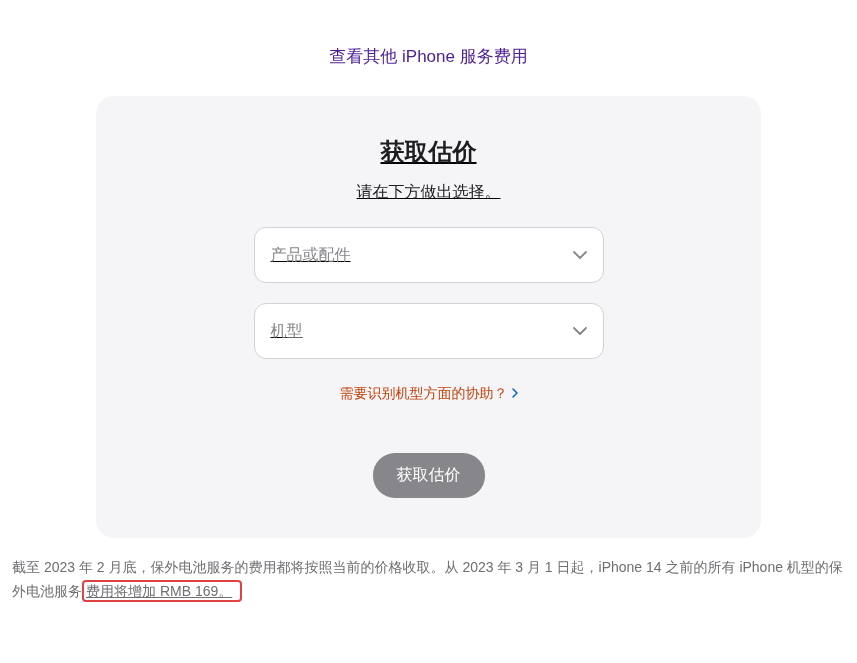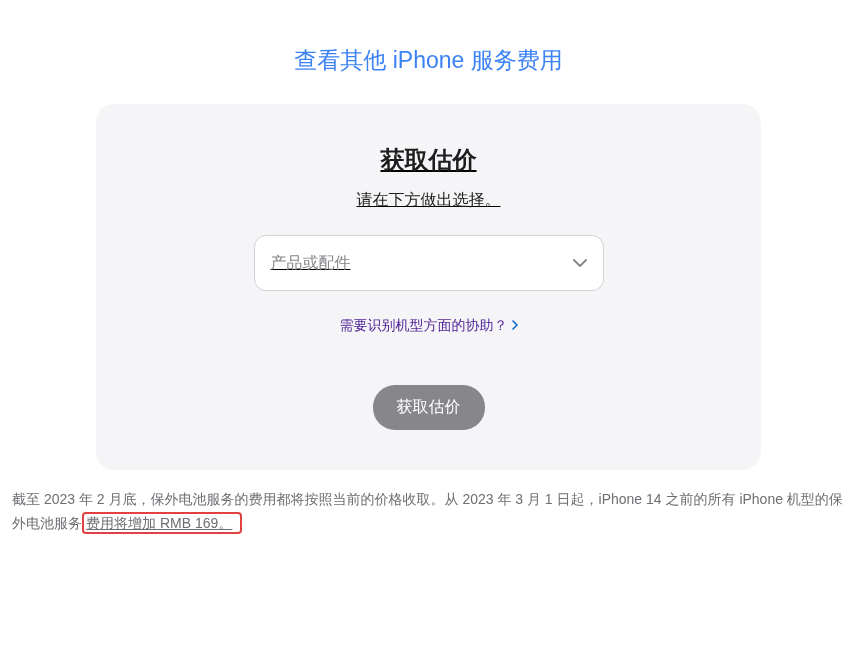--- a/index.html
+++ b/index.html
@@ -16,23 +16,23 @@
     }
     .container {
       width: 100%;
       padding: 0;
     }
     .top-link {
       text-align: center;
       padding: 45px 0 28px 0;
     }
     .top-link a {
-      color: #3b82f6;
+      color: #4c1d95;
       text-decoration: none;
-      font-size: 23px;
+      font-size: 17px;
       cursor: pointer;
     }
     .quote-card {
       background: #f5f5f7;
       border-radius: 18px;
       margin: 0 auto;
       width: 665px;
       padding: 40px 40px 40px 40px;
       text-align: center;
       text-decoration: underline;
@@ -78,21 +78,21 @@
       pointer-events: none;
     }
     .chevron svg {
       display: block;
       width: 14px;
       height: 8px;
     }
     .help-link {
       display: inline-flex;
       align-items: flex-start;
-      color: #4c1d95;
+      color: #c2410c;
       text-decoration: none;
       font-size: 14px;
       cursor: pointer;
       margin-bottom: 50px;
       margin-top: 6px;
     }
     .help-link .chev-right {
       margin-left: 4px;
       display: inline-block;
     }
@@ -140,20 +140,30 @@
       <div class="select-box">
         <span>产品或配件</span>
         <span class="chevron">
           <svg viewBox="0 0 14 8" fill="none">
               <path d="M1 1L7 7L13 1" stroke="#86868b" stroke-width="1.8" stroke-linecap="round" stroke-linejoin="round"></path>
             </svg>
         </span>
       </div>
     </div>
 
+    <div class="select-wrapper">
+      <div class="select-box">
+        <span>机型</span>
+        <span class="chevron">
+          <svg viewBox="0 0 14 8" fill="none">
+              <path d="M1 1L7 7L13 1" stroke="#86868b" stroke-width="1.8" stroke-linecap="round" stroke-linejoin="round"></path>
+            </svg>
+        </span>
+      </div>
+    </div>
 
     <a class="help-link">
       <span>需要识别机型方面的协助？</span>
       <span class="chev-right">
         <svg width="6" height="10" viewBox="0 0 6 10" fill="none">
             <path d="M1 1L5 5L1 9" stroke="#0066cc" stroke-width="1.5" stroke-linecap="round" stroke-linejoin="round"></path>
           </svg>
       </span>
     </a>
 

